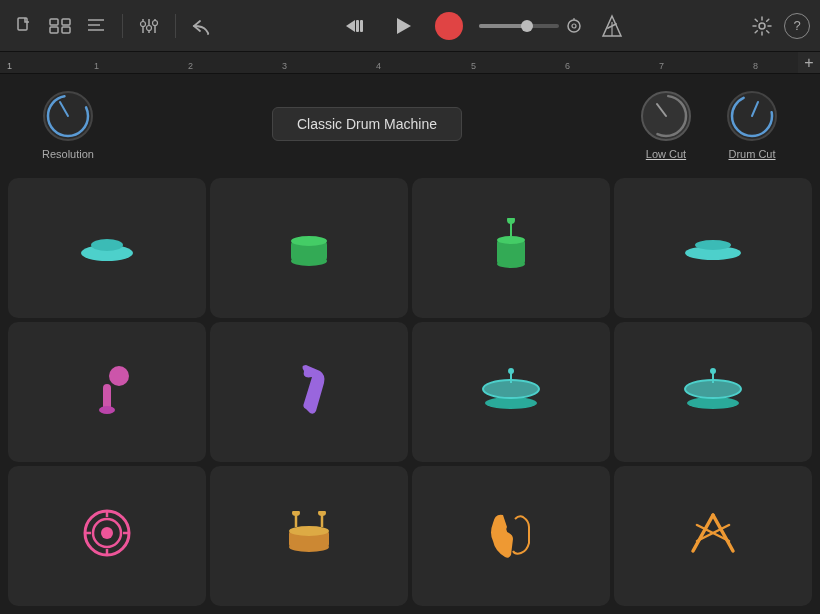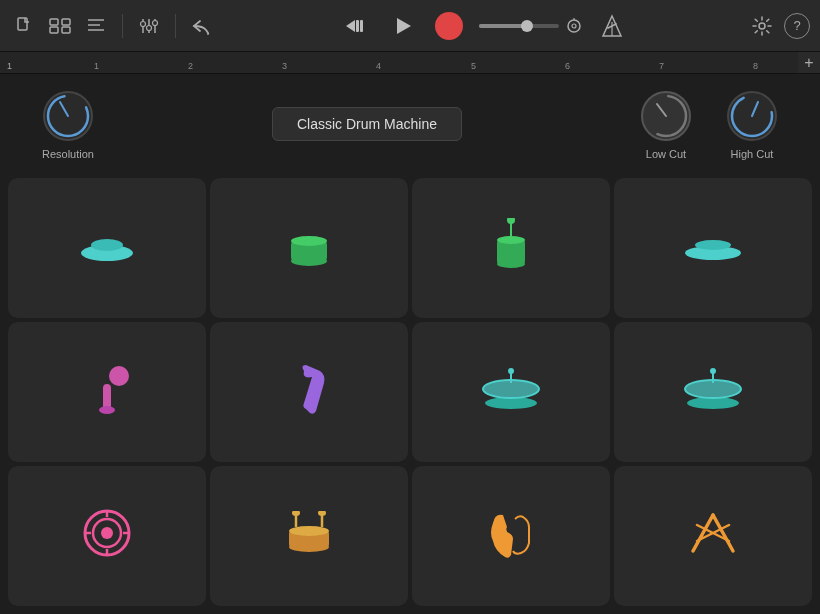--- a/index.html
+++ b/index.html
@@ -304,36 +304,36 @@
           <circle cx="28" cy="28" r="24" fill="#2a2a2a" stroke="#444" stroke-width="2"></circle>
           <circle cx="28" cy="28" r="20" fill="none" stroke="#5b9bd5" stroke-width="2.5" stroke-dasharray="100 26" stroke-dashoffset="10" stroke-linecap="round"></circle>
           <line x1="28" y1="28" x2="20" y2="14" stroke="#5b9bd5" stroke-width="2" stroke-linecap="round"></line>
         </svg>
         <span class="knob-label">Resolution</span>
       </div>
     </div>
 
     <div class="preset-name">Classic Drum Machine</div>
 
-    <div style="display:flex;gap:30px;">
+    <div style="display:flex;gap:30px;text-decoration:underline;">
       <div class="knob-group">
         <svg class="knob-svg" width="56" height="56" viewBox="0 0 56 56">
           <circle cx="28" cy="28" r="24" fill="#333" stroke="#555" stroke-width="2"></circle>
           <circle cx="28" cy="28" r="20" fill="none" stroke="#777" stroke-width="2.5" stroke-dasharray="70 56" stroke-dashoffset="30" stroke-linecap="round"></circle>
           <line x1="28" y1="28" x2="19" y2="16" stroke="#999" stroke-width="2" stroke-linecap="round"></line>
         </svg>
         <span class="knob-label">Low Cut</span>
       </div>
       <div class="knob-group">
         <svg class="knob-svg" width="56" height="56" viewBox="0 0 56 56">
           <circle cx="28" cy="28" r="24" fill="#2a2a2a" stroke="#444" stroke-width="2"></circle>
           <circle cx="28" cy="28" r="20" fill="none" stroke="#5b9bd5" stroke-width="2.5" stroke-dasharray="90 36" stroke-dashoffset="5" stroke-linecap="round"></circle>
           <line x1="28" y1="28" x2="34" y2="14" stroke="#5b9bd5" stroke-width="2" stroke-linecap="round"></line>
         </svg>
-        <span class="knob-label">High Cut</span>
+        <span class="knob-label">Drum Cut</span>
       </div>
     </div>
   </div>
 
   <div class="pads-grid">
 
     <div class="pad">
       <span class="pad-icon" style="font-size:40px;">
         
         <svg width="60" height="40" viewBox="0 0 60 40">

